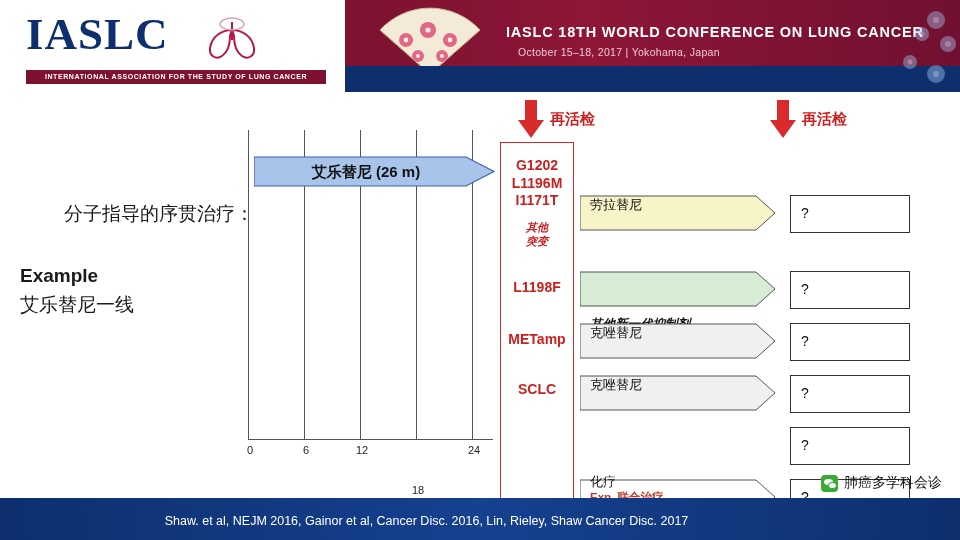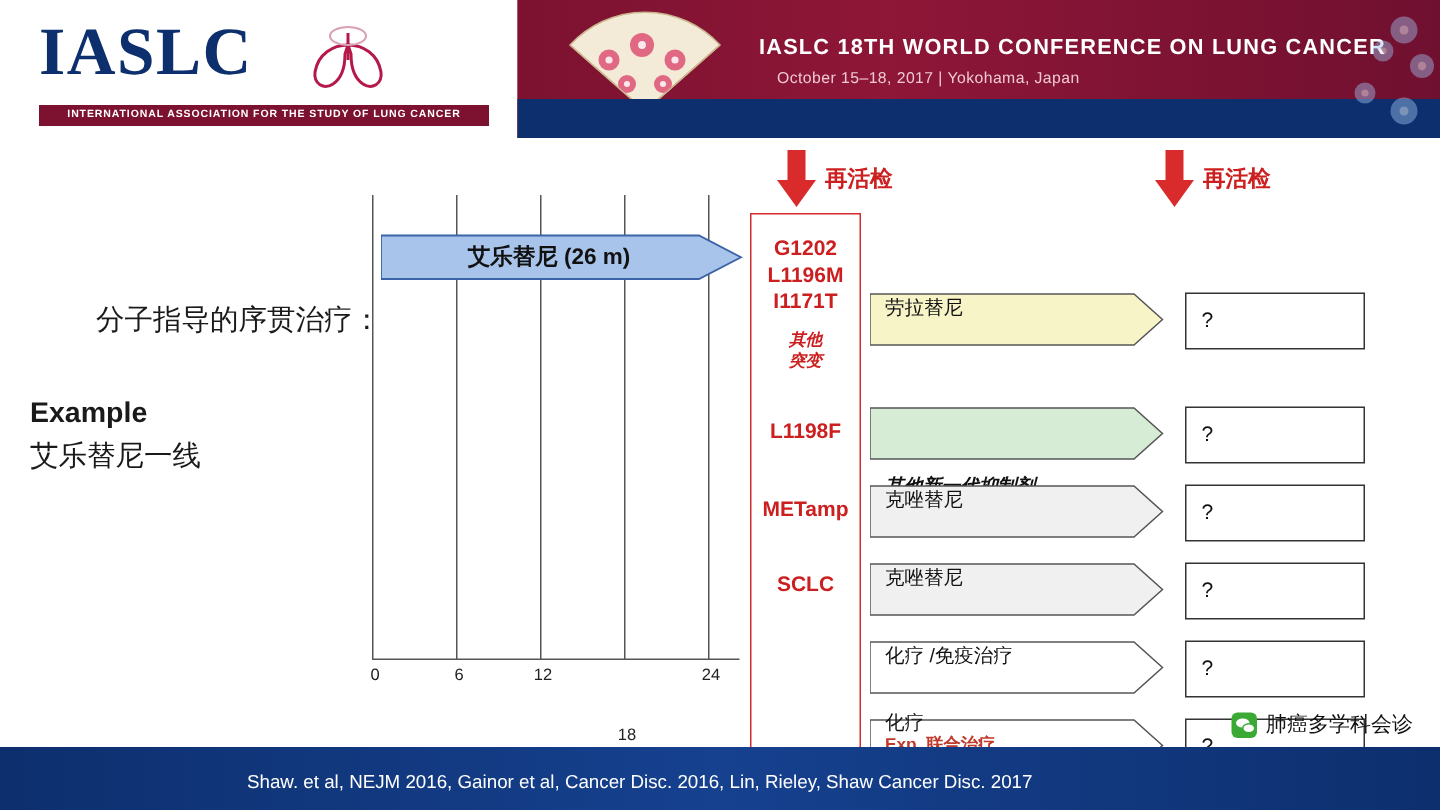--- a/index.html
+++ b/index.html
@@ -458,28 +458,20 @@
 
   <div class="tx" style="left:580px; top:283px;">
     <svg width="196" height="36" viewBox="0 0 196 36">
       <polygon points="0,1 176,1 195,18 176,35 0,35" fill="#f0f0f0" stroke="#555555" stroke-width="1"></polygon>
     </svg>
     <div class="tx-label">
       <span>克唑替尼</span>
     </div>
   </div>
 
-  <div class="tx" style="left:580px; top:335px;">
-    <svg width="196" height="36" viewBox="0 0 196 36">
-      <polygon points="0,1 176,1 195,18 176,35 0,35" fill="#ffffff" stroke="#555555" stroke-width="1"></polygon>
-    </svg>
-    <div class="tx-label">
-      <span>化疗 /免疫治疗</span>
-    </div>
-  </div>
 
   <div class="tx" style="left:580px; top:387px;">
     <svg width="196" height="36" viewBox="0 0 196 36">
       <polygon points="0,1 176,1 195,18 176,35 0,35" fill="#ffffff" stroke="#555555" stroke-width="1"></polygon>
     </svg>
     <div class="tx-label">
       <span>化疗</span>
       <span class="sub-red">Exp. 联合治疗</span>
     </div>
   </div>

